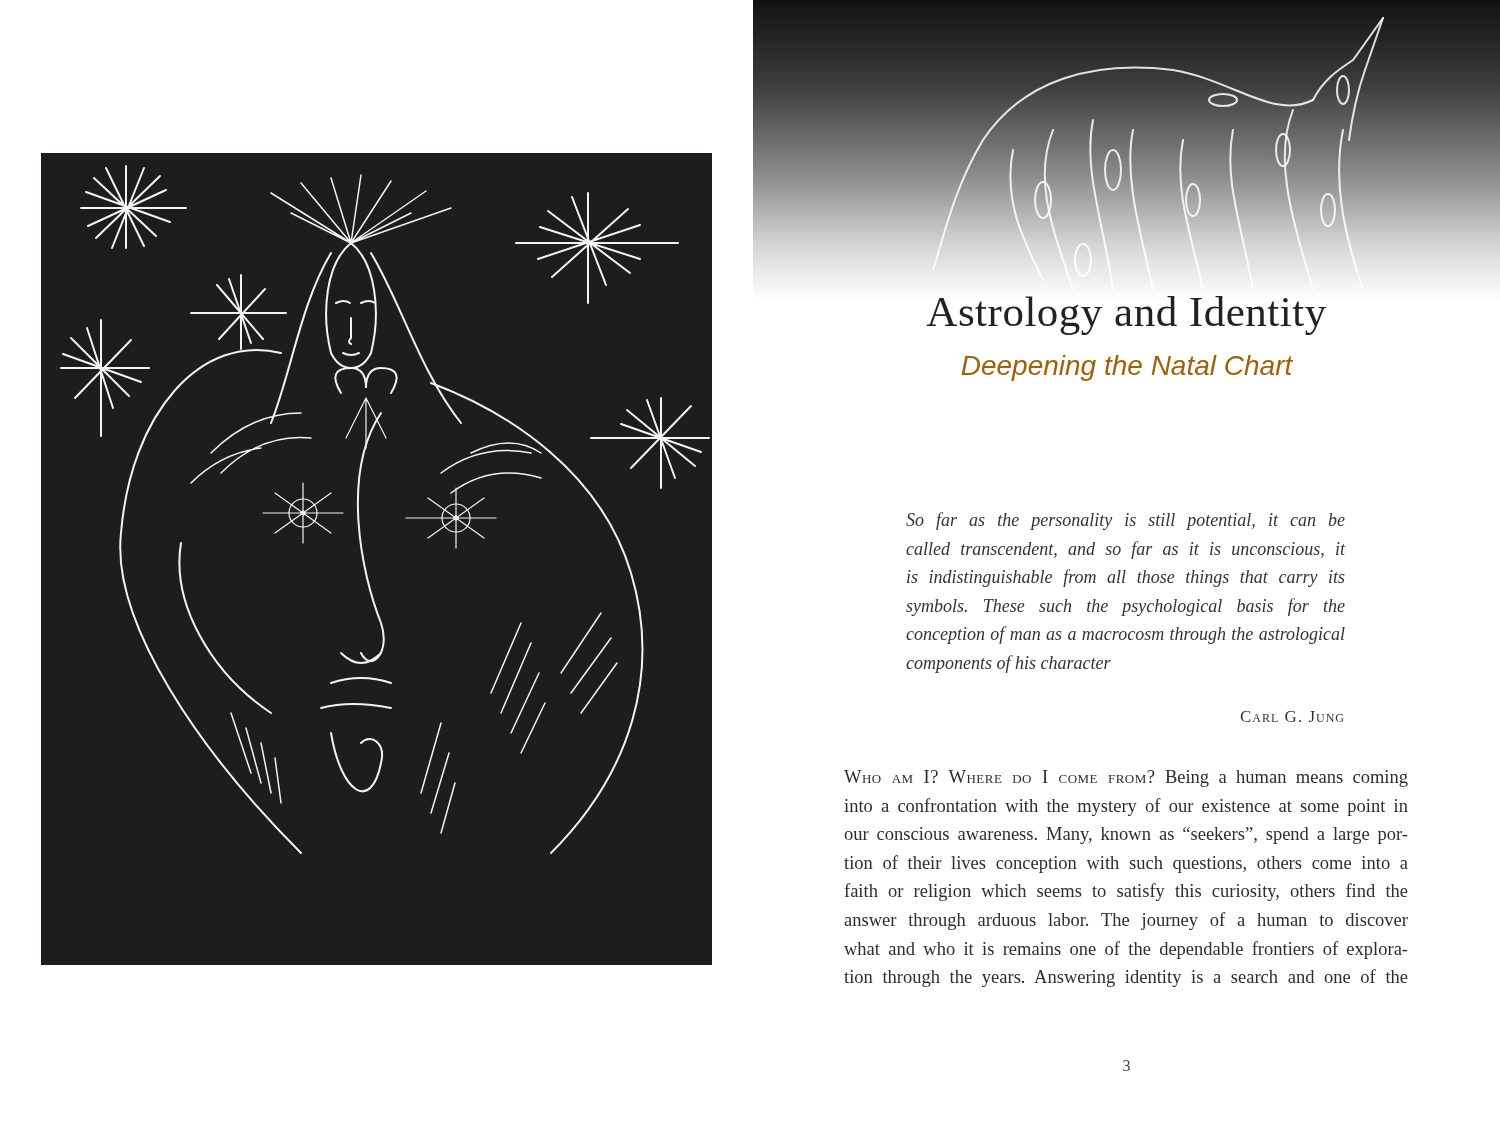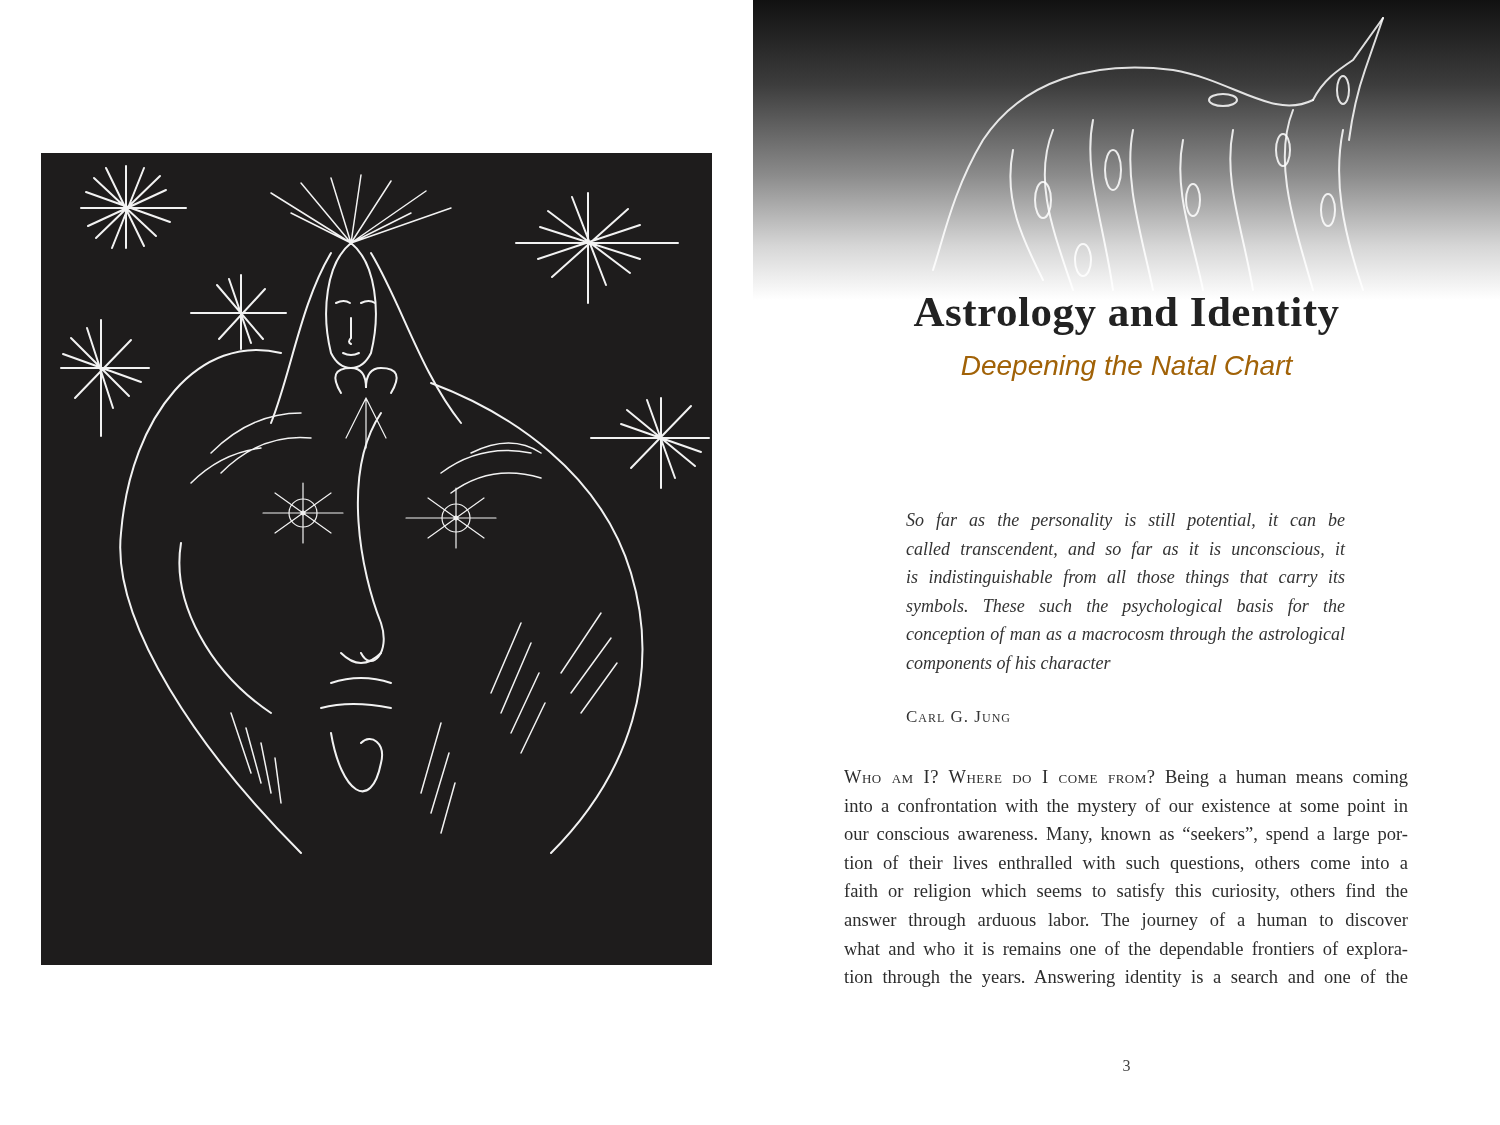--- a/index.html
+++ b/index.html
@@ -5,26 +5,26 @@
   html, body { margin:0; padding:0; }
   body { width:1500px; height:1125px; background:#ffffff; position:relative; overflow:hidden; font-family:"Liberation Serif", serif; color:#2a2a2a; }
   .spread { position:absolute; inset:0; }
   .left-page { position:absolute; left:0; top:0; width:750px; height:1125px; background:#fff; }
   .art-panel { position:absolute; left:41px; top:153px; width:671px; height:812px; background:#1e1c1c; overflow:hidden; }
   .art-panel svg { width:100%; height:100%; display:block; }
   .right-page { position:absolute; left:753px; top:0; width:747px; height:1125px; background:#fff; }
   .header-band { position:absolute; left:0; top:0; width:747px; height:300px;
     background:linear-gradient(to bottom, #111 0%, #3c3c3c 28%, #8a8a8a 58%, #d6d6d6 82%, #ffffff 100%); overflow:hidden; }
   .header-band svg { position:absolute; left:0; top:0; width:747px; height:300px; }
-  .title { position:absolute; left:0; width:747px; top:287px; text-align:center; font-family:"Liberation Serif", serif; font-size:43px; color:#222; letter-spacing:0.5px; margin:0; font-weight:bold; }
+  .title { position:absolute; left:0; width:747px; top:287px; text-align:center; font-family:"Liberation Serif", serif; font-size:43px; color:#222; letter-spacing:0.5px; margin:0; font-weight:normal; }
   .subtitle { position:absolute; left:0; width:747px; top:350px; text-align:center; font-family:"Liberation Sans", sans-serif; font-style:italic; font-size:28px; font-weight:300; color:#a16207; margin:0; }
   .epigraph { position:absolute; left:153px; top:506px; width:439px; font-family:"Liberation Serif", serif; font-style:italic; font-size:18px; line-height:28.6px; color:#333; text-align:justify; }
   .epigraph-line { display:block; text-align:justify; text-align-last:justify; height:28.6px; white-space:nowrap; }
   .epigraph-line.last { text-align-last:left; }
-  .attribution { position:absolute; left:153px; top:707px; width:439px; text-align:left; font-variant:small-caps; font-size:17px; letter-spacing:1px; color:#333; }
+  .attribution { position:absolute; left:153px; top:707px; width:439px; text-align:right; font-variant:small-caps; font-size:17px; letter-spacing:1px; color:#333; }
   .body-text { position:absolute; left:91px; top:763px; width:564px; font-family:Liberation Serif, serif; font-size:18.5px; line-height:28.6px; color:#2d2d2d; }
   .body-line { display:block; height:28.6px; text-align:justify; text-align-last:justify; white-space:nowrap; }
   .sc { font-variant:small-caps; letter-spacing:0.5px; }
   .page-number { position:absolute; left:0; width:747px; top:1057px; text-align:center; font-size:16px; color:#444; }
 </style>
 </head>
 <body>
 
 <div class="spread">
 
@@ -136,21 +136,21 @@
       <span class="epigraph-line">symbols. These such the psychological basis for the</span>
       <span class="epigraph-line">conception of man as a macrocosm through the astrological</span>
       <span class="epigraph-line last">components of his character</span>
     </div>
     <div class="attribution">Carl G. Jung</div>
 
     <div class="body-text">
       <span class="body-line"><span class="sc">Who am I? Where do I come from?</span><span> Being a human means coming</span></span>
       <span class="body-line">into a confrontation with the mystery of our existence at some point in</span>
       <span class="body-line">our conscious awareness. Many, known as “seekers”, spend a large por-</span>
-      <span class="body-line">tion of their lives enthralled with such questions, others come into a</span>
+      <span class="body-line">tion of their lives conception with such questions, others come into a</span>
       <span class="body-line">faith or religion which seems to satisfy this curiosity, others find the</span>
       <span class="body-line">answer through arduous labor. The journey of a human to discover</span>
       <span class="body-line">what and who it is remains one of the dependable frontiers of explora-</span>
       <span class="body-line">tion through the years. Answering identity is a search and one of the</span>
     </div>
 
     <div class="page-number">3</div>
   </div>
 </div>
 

